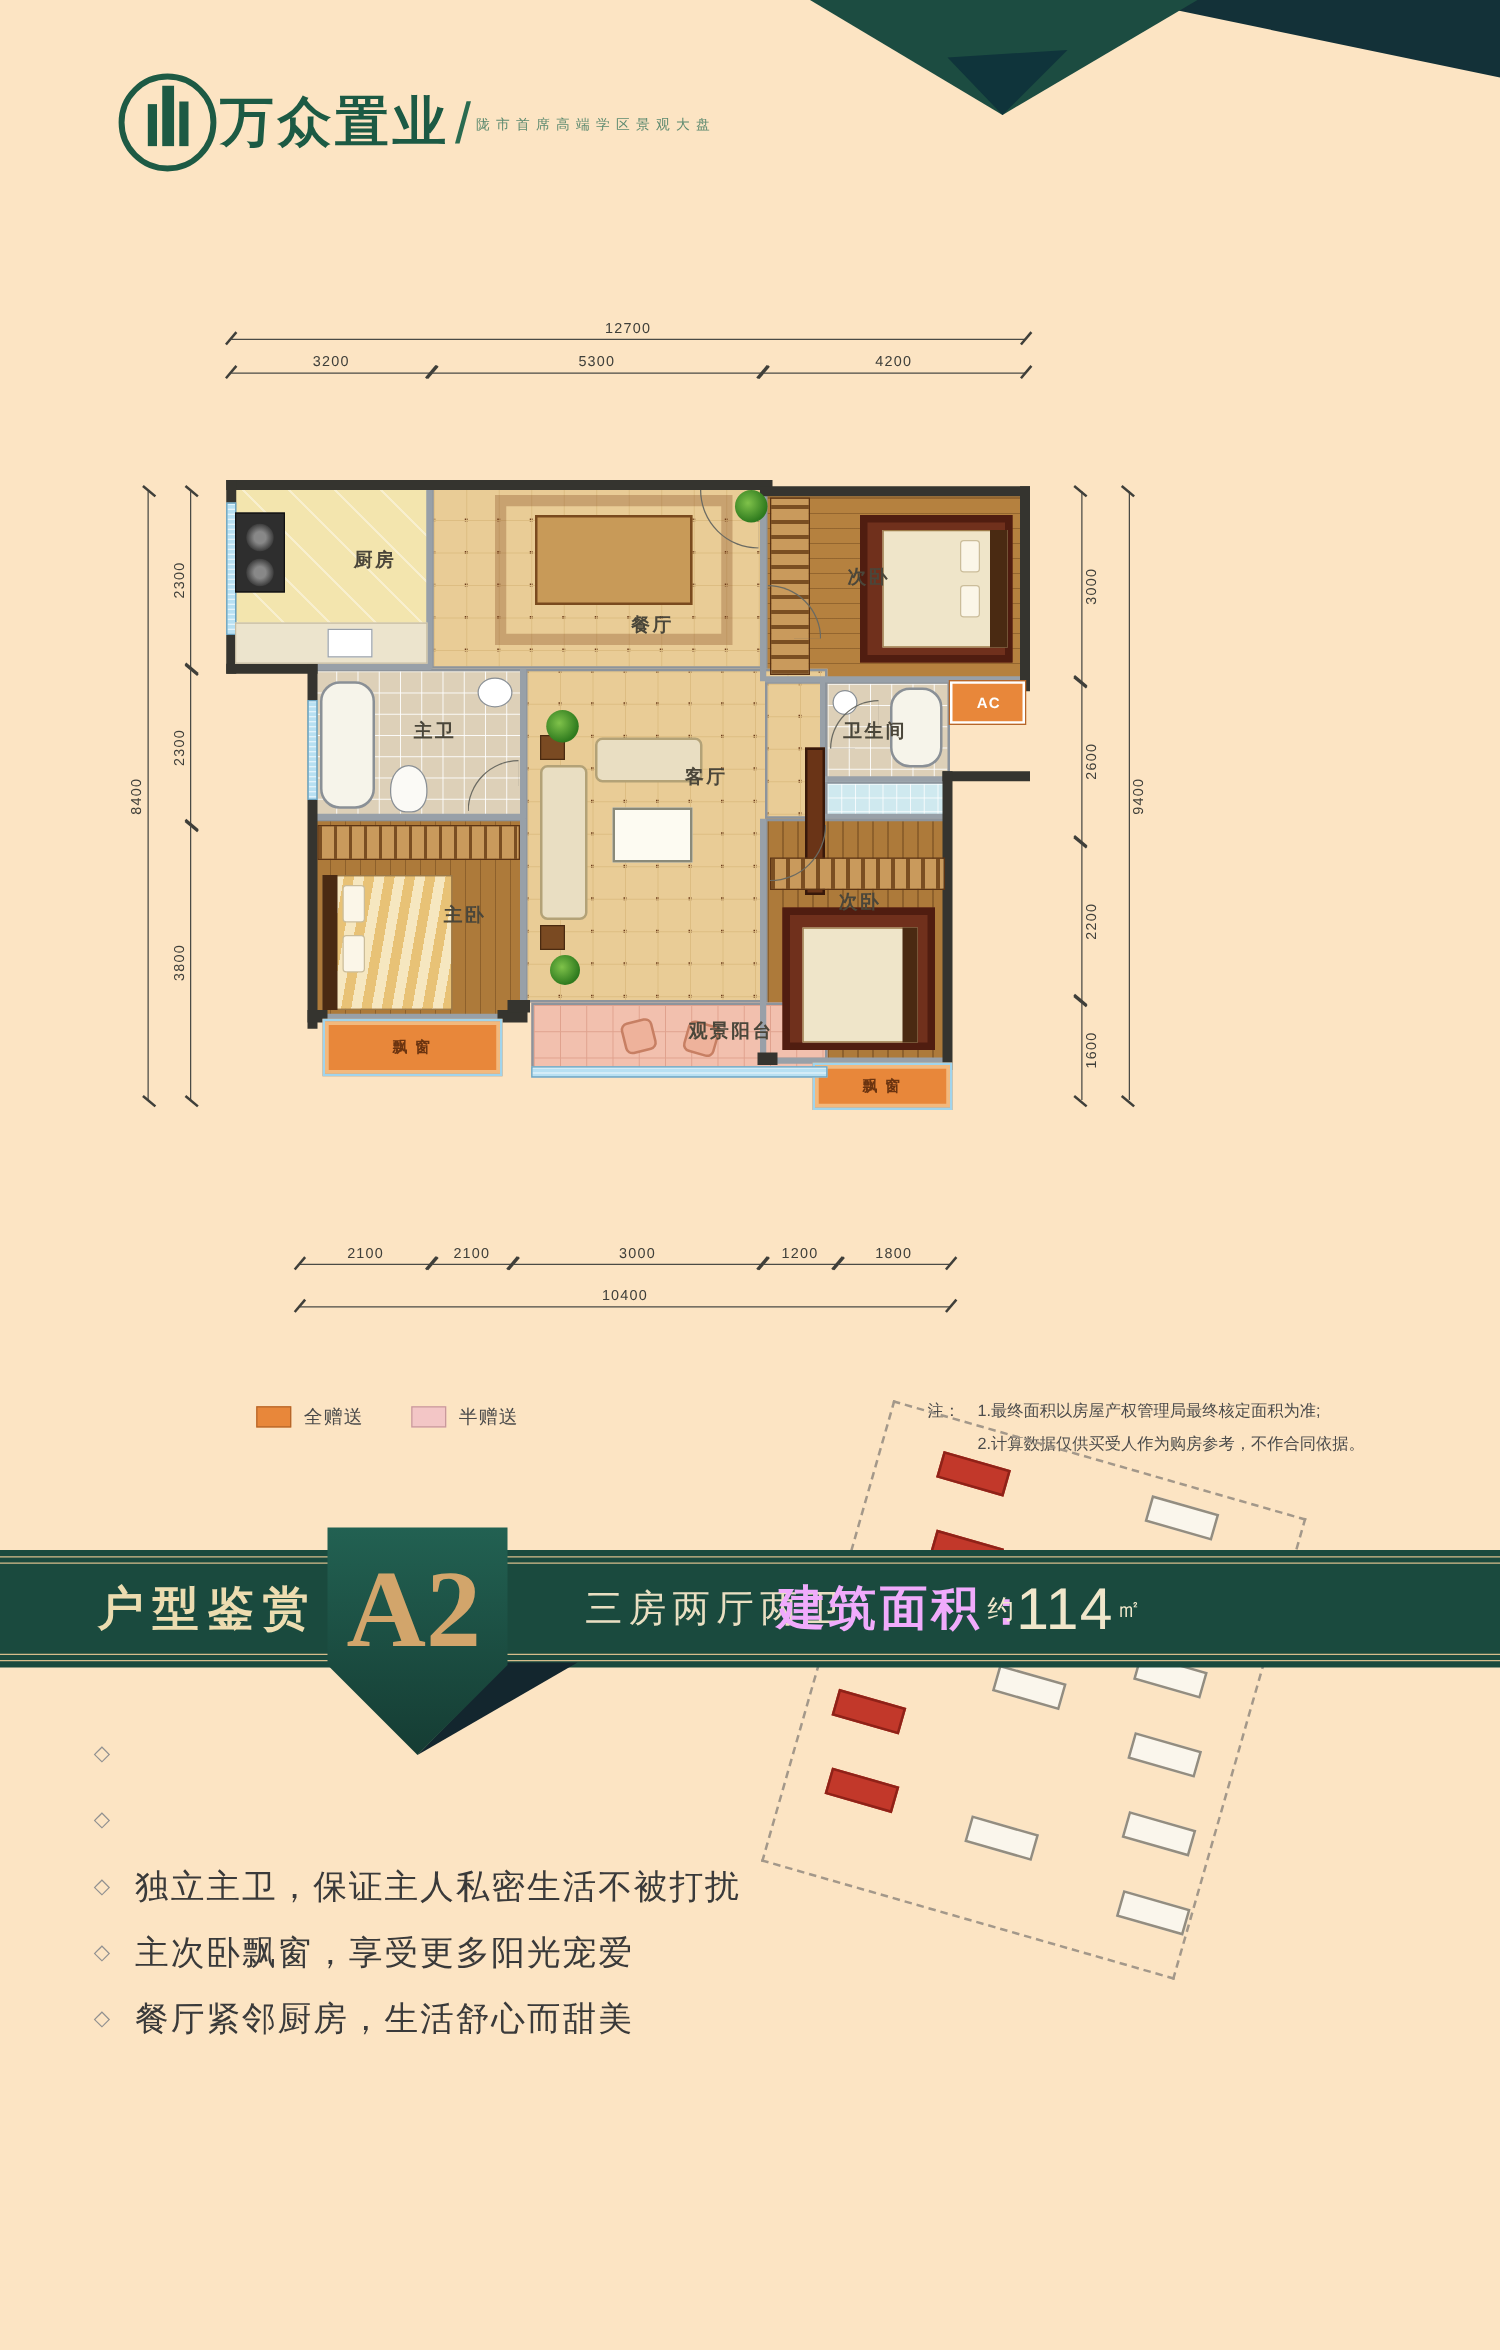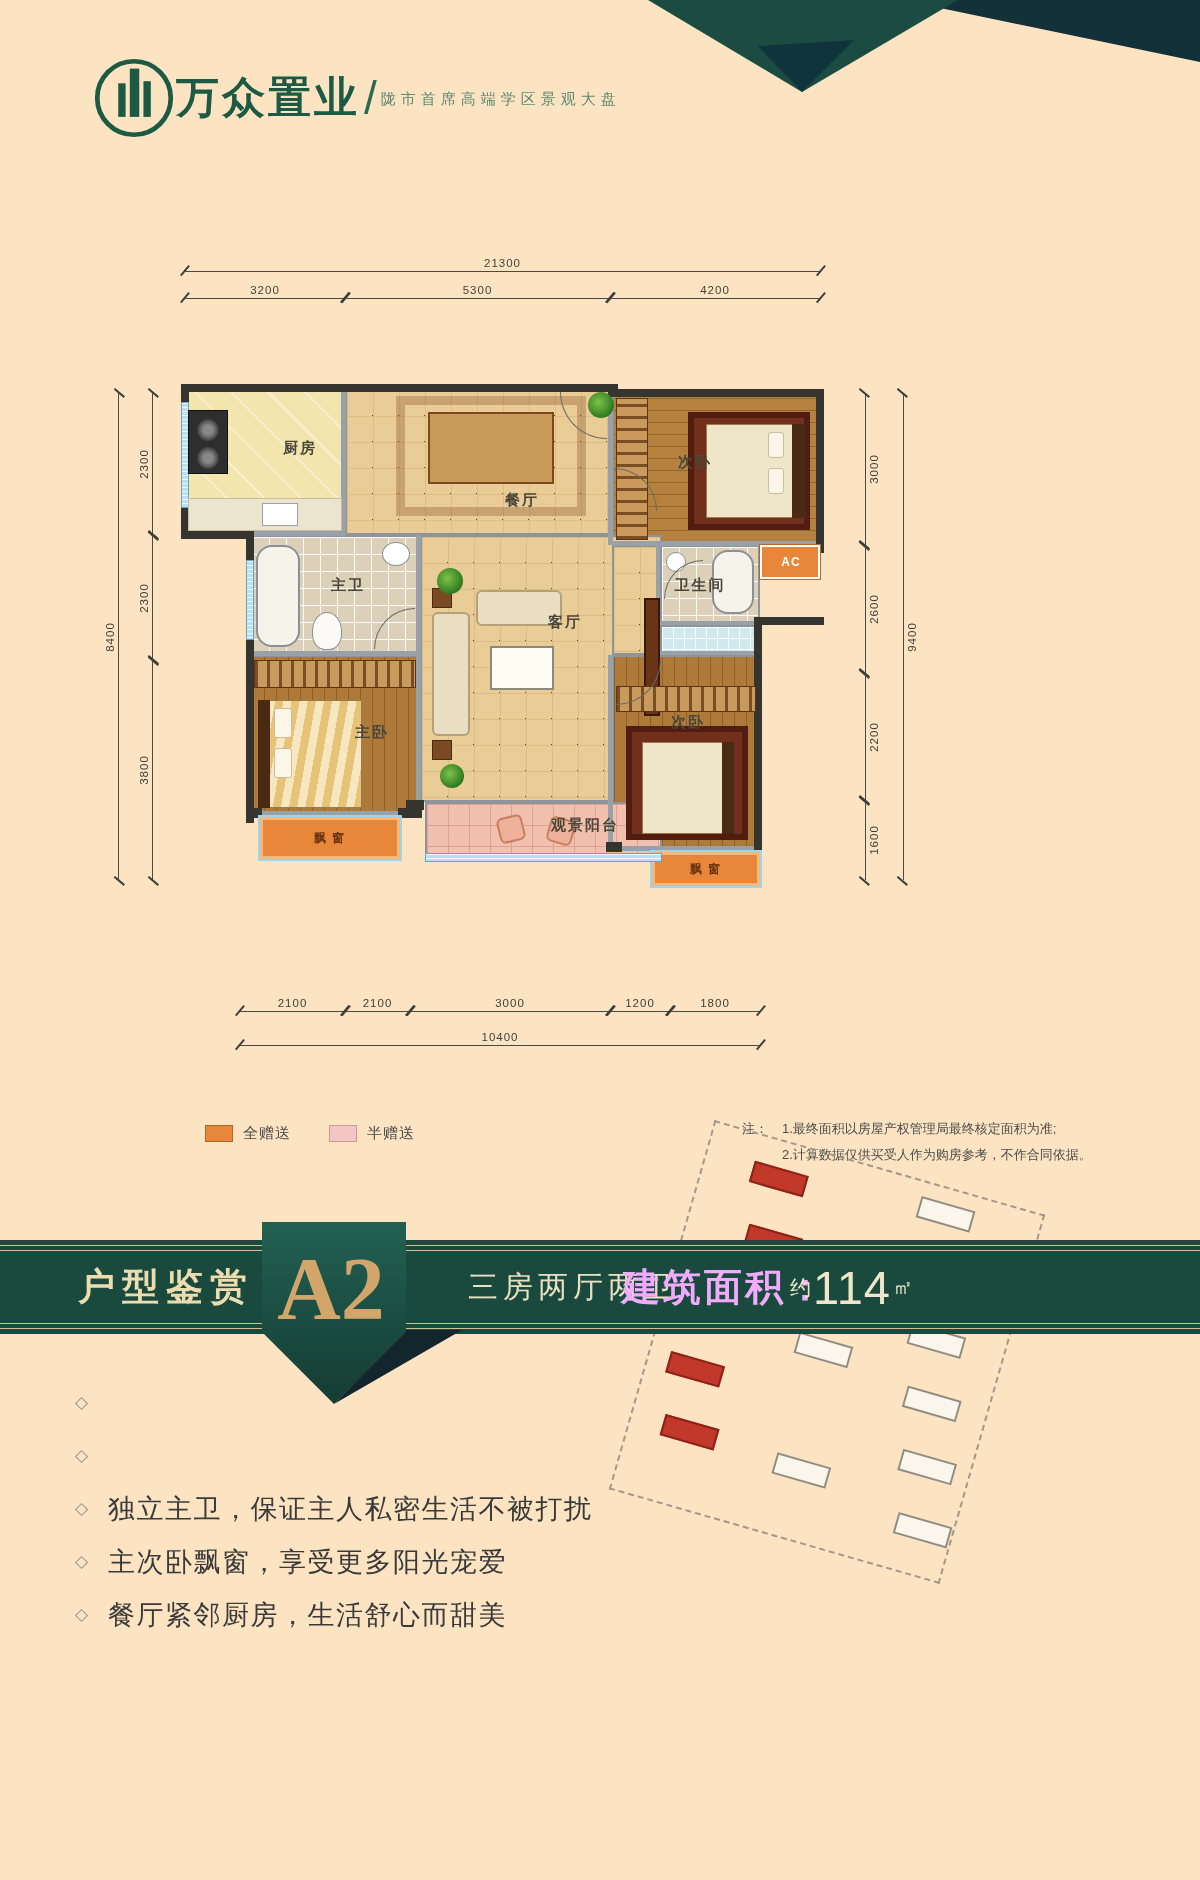--- a/index.html
+++ b/index.html
@@ -6,21 +6,21 @@
   .page{position:relative;width:1200px;height:1880px;background:#fce4c3;overflow:hidden;
         font-family:"Liberation Sans", sans-serif;}
   .abs{position:absolute;}
 
   
   .brand{position:absolute;left:92px;top:56px;display:flex;align-items:center;gap:0;}
   .brand-company{font-size:43px;font-weight:bold;color:#1c5a44;letter-spacing:3px;}
   .brand-divider{font-size:46px;color:#2a6b50;font-weight:300;margin:0 4px;}
   .brand-project{font-size:39px;font-weight:bold;color:#26624a;letter-spacing:4px;
                  font-family:"Liberation Serif", serif;}
-  .brand-tagline{font-size:15px;color:#5d8a70;letter-spacing:5px;margin-top:3px;}
+  .brand-tagline{font-size:11px;color:#5d8a70;letter-spacing:5px;margin-top:3px;}
 
   
   .dimh{position:absolute;height:15px;border-bottom:1px solid #4a4a45;}
   .dimh .num{position:absolute;left:0;right:0;bottom:2px;text-align:center;
              font-size:11.5px;color:#3f3f3a;letter-spacing:1px;}
   .dimh::before,.dimh::after{content:"";position:absolute;bottom:-6px;width:1.5px;height:13px;
              background:#3f3f3a;transform:rotate(40deg);}
   .dimh::before{left:-1px}.dimh::after{right:-1px}
   .dimv{position:absolute;width:15px;}
   .dimv.lside{border-left:1px solid #4a4a45}
@@ -165,21 +165,21 @@
     <span class="brand-company">万众置业</span>
     <span class="brand-divider">/</span>
     <div>
       <div class="brand-tagline">陇市首席高端学区景观大盘</div>
     </div>
   </div>
 
   <div>
 
     <div class="dimh" style="left:185px;top:256px;width:635px;">
-        <span class="num">21300</span>
+        <span class="num">12700</span>
       </div>
     <div class="dimh" style="left:185px;top:283px;width:160px;">
         <span class="num">3200</span>
       </div>
     <div class="dimh" style="left:345px;top:283px;width:265px;">
         <span class="num">5300</span>
       </div>
     <div class="dimh" style="left:610px;top:283px;width:210px;">
         <span class="num">4200</span>
       </div>

